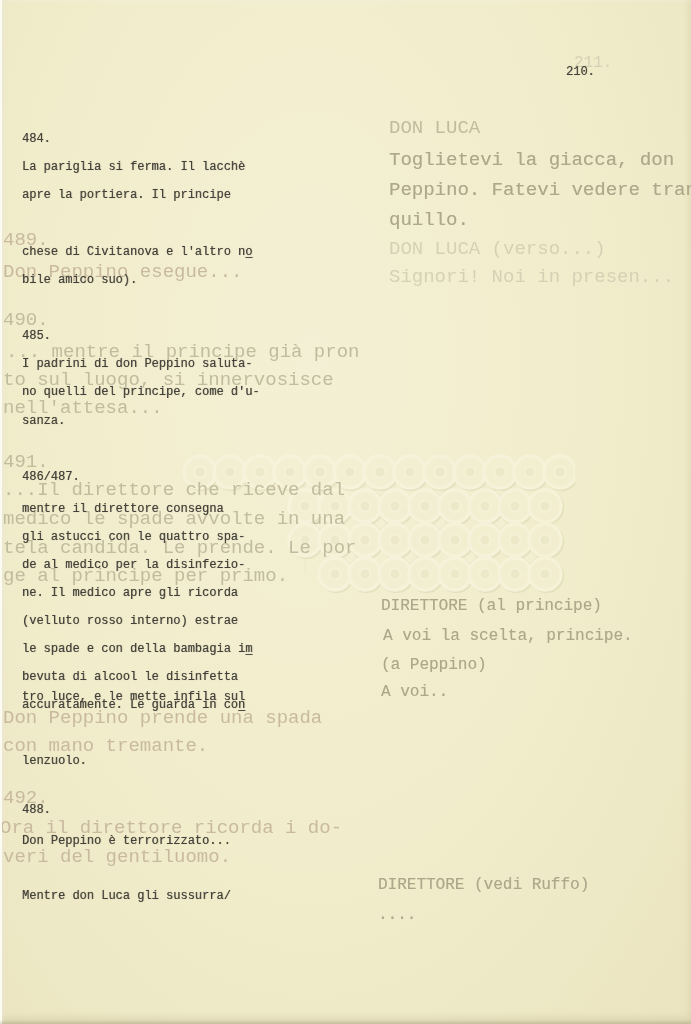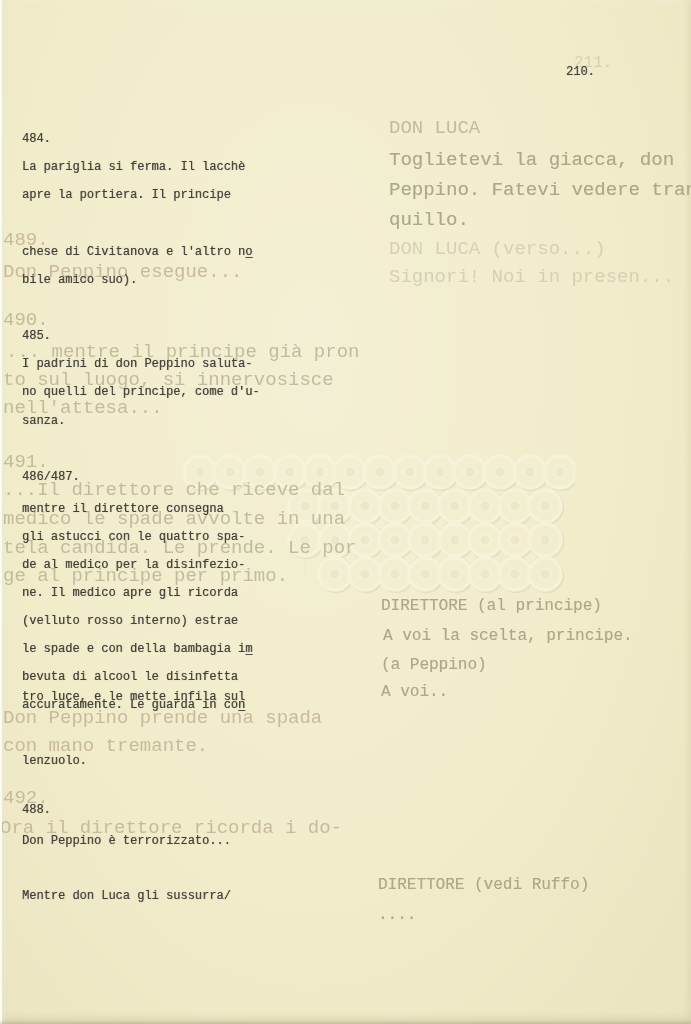--- a/index.html
+++ b/index.html
@@ -145,20 +145,21 @@
   <div class="ghost g2" style="top:398px;left:3px">nell'attesa...</div>
   <div class="ghost g2" style="top:452px;left:3px">491.</div>
   <div class="ghost g2" style="top:480px;left:3px">...Il direttore che riceve dal</div>
   <div class="ghost g2" style="top:509px;left:3px">medico le spade avvolte in una</div>
   <div class="ghost g2" style="top:538px;left:3px">tela candida. Le prende. Le por</div>
   <div class="ghost g2" style="top:566px;left:3px">ge al principe per primo.</div>
   <div class="ghost gw" style="top:708px;left:3px">Don Peppino prende una spada</div>
   <div class="ghost gw" style="top:736px;left:3px">con mano tremante.</div>
   <div class="ghost gw" style="top:788px;left:3px">492.</div>
   <div class="ghost gw" style="top:818px;left:0px">Ora il direttore ricorda i do-</div>
+  <div class="ghost gw" style="top:847px;left:3px">veri del gentiluomo.</div>
 
   <div class="ghost g2" style="top:118px;left:389px">DON LUCA</div>
   <div class="ghost g1" style="top:150px;left:389px">Toglietevi la giacca, don</div>
   <div class="ghost g1" style="top:180px;left:389px">Peppino. Fatevi vedere tran-</div>
   <div class="ghost g1" style="top:210px;left:389px">quillo.</div>
   <div class="ghost g3" style="top:239px;left:389px">DON LUCA (verso...)</div>
   <div class="ghost g3" style="top:267px;left:389px">Signori! Noi in presen...</div>
   <div class="ghost small g1" style="top:596px;left:381px">DIRETTORE (al principe)</div>
   <div class="ghost small g1" style="top:626px;left:383px">A voi la scelta, principe.</div>
   <div class="ghost small g1" style="top:655px;left:381px">(a Peppino)</div>

